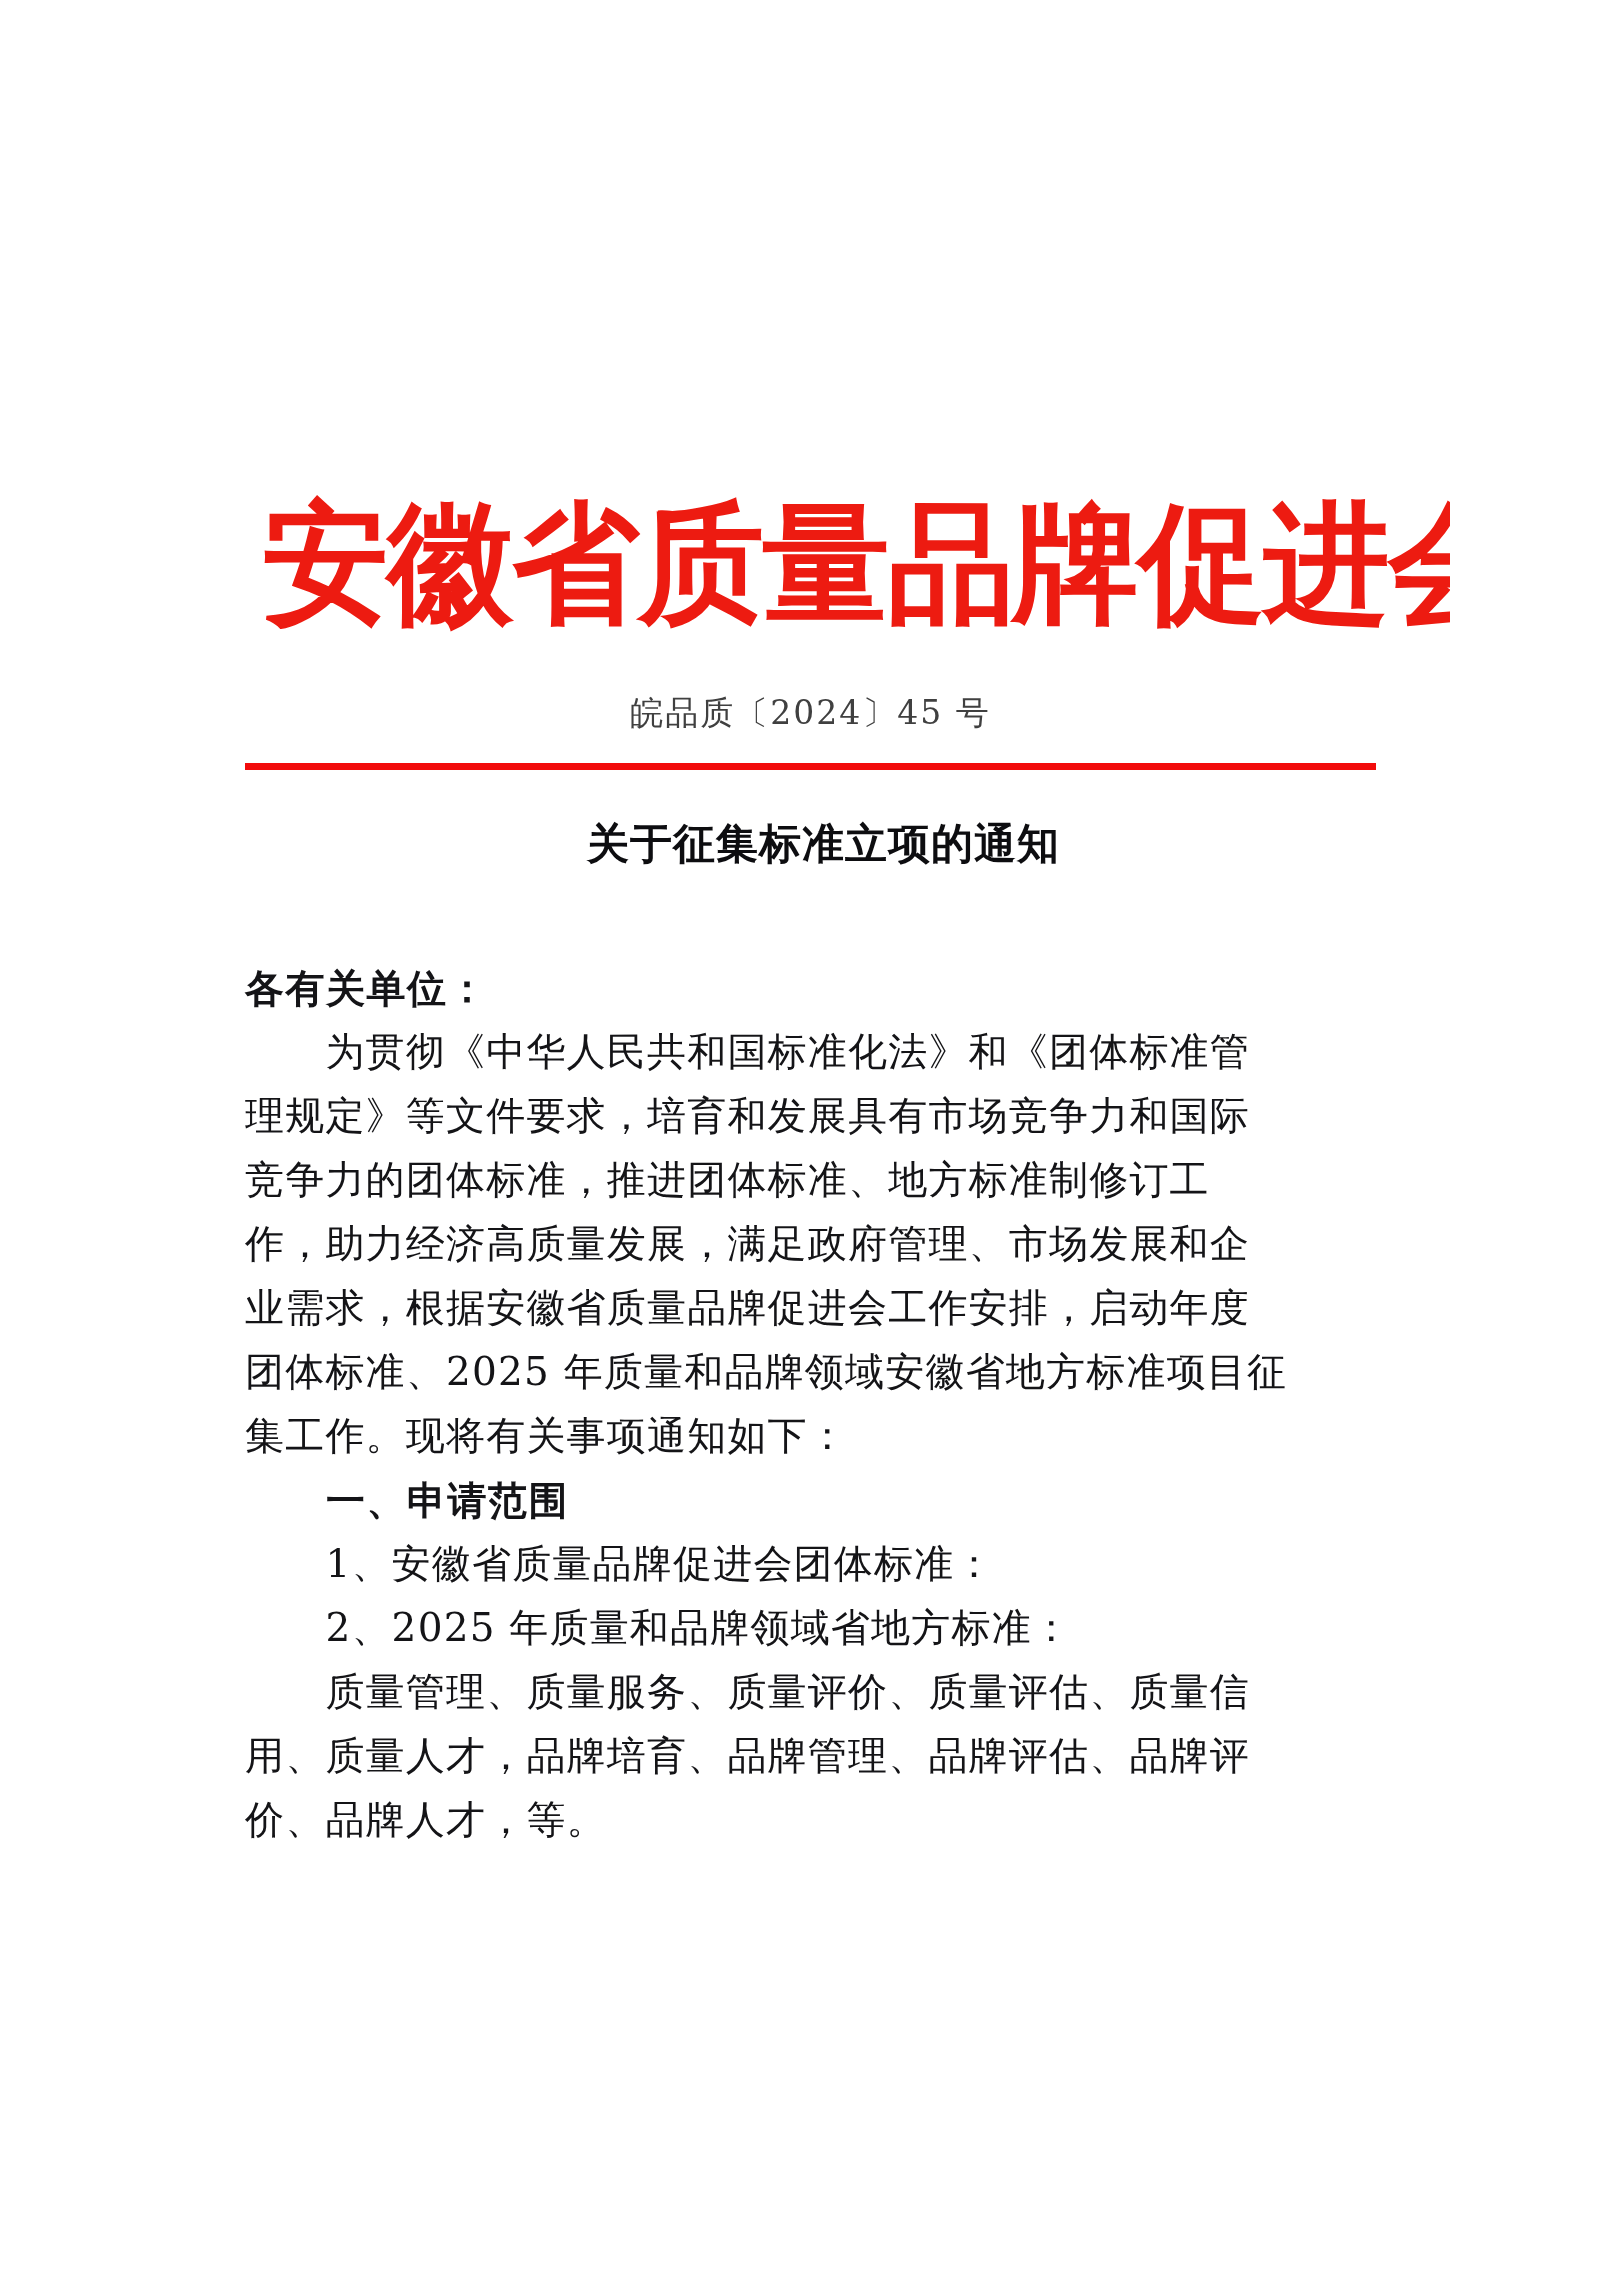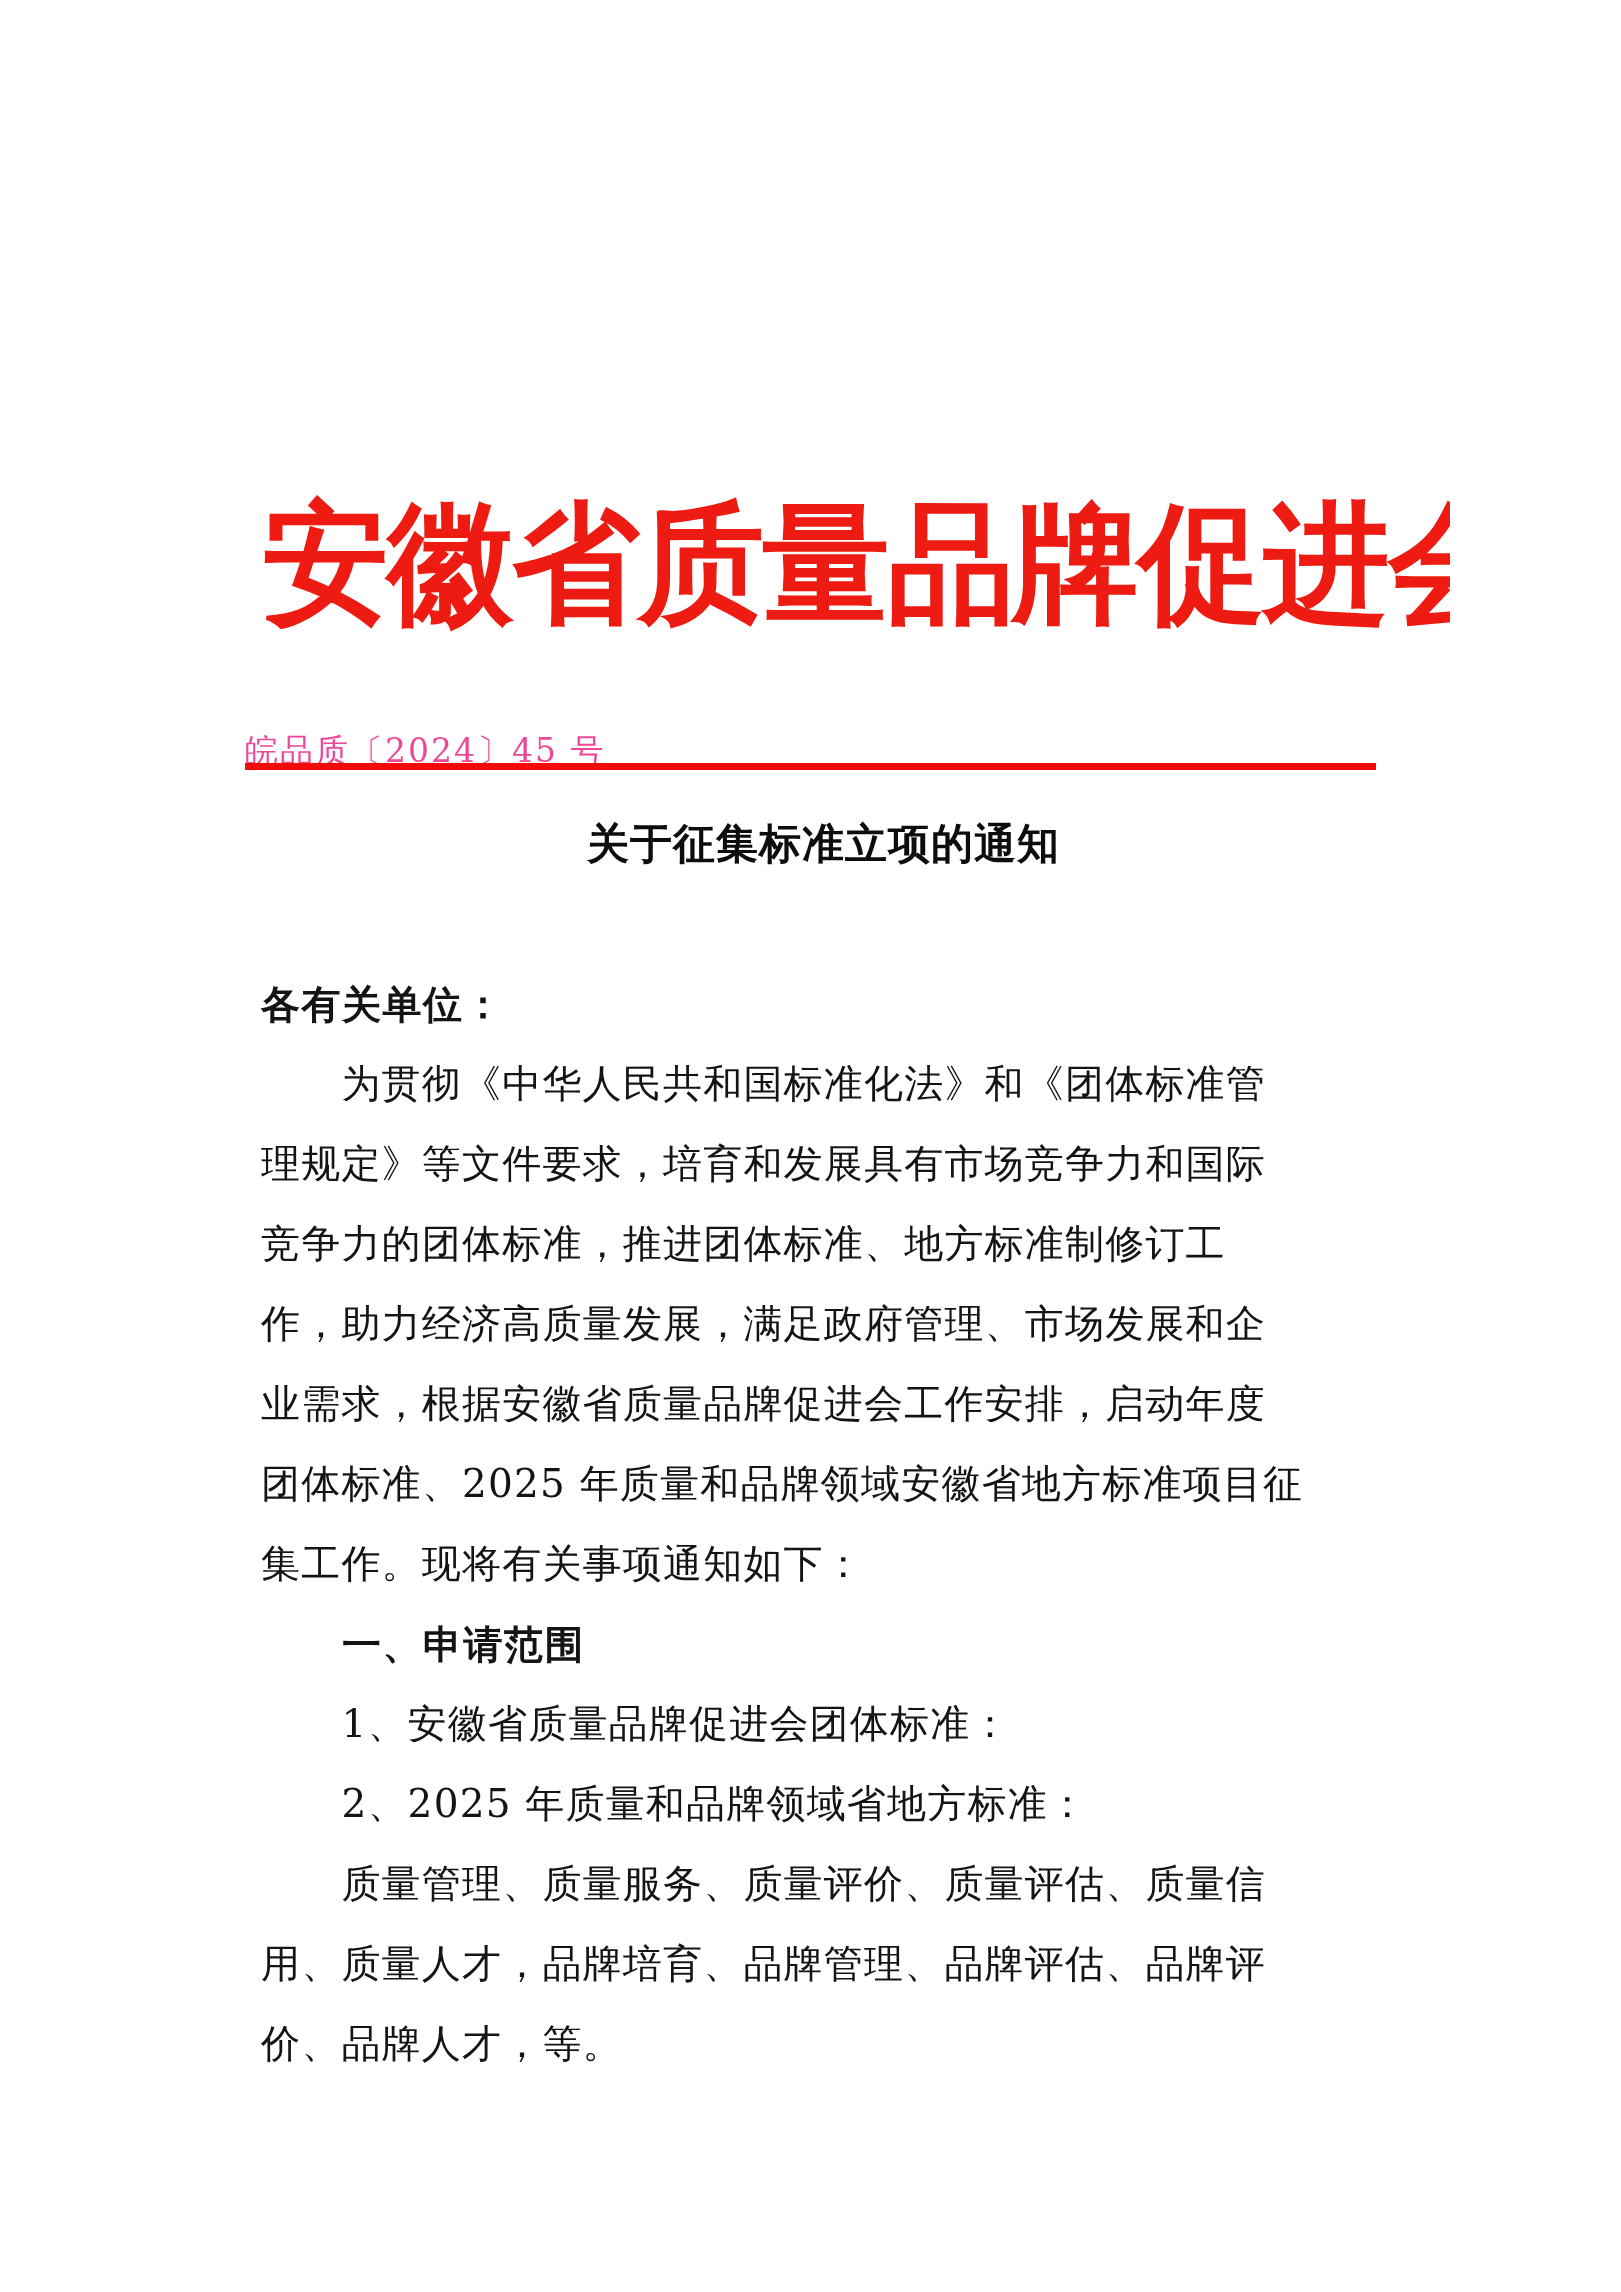--- a/index.html
+++ b/index.html
@@ -40,27 +40,27 @@
     transform: scaleX(0.97);
     transform-origin: center center;
     margin: 0;
   }
 
   .doc-number {
     position: absolute;
     left: 245px;
     top: 692px;
     width: 1131px;
+    text-align: center;
     font-family: "DejaVu Serif", "Liberation Serif", serif;
     font-size: 33px;
     line-height: 1.3;
-    color: #ec4899;
+    color: #404040;
     letter-spacing: 2px;
     white-space: nowrap;
-    margin-top: 38px;
   }
 
   .red-rule {
     position: absolute;
     left: 245px;
     top: 763px;
     width: 1131px;
     height: 6.9px;
     background: #F20B0B;
   }
@@ -89,21 +89,21 @@
     width: 1152px;
   }
 
   .line {
     font-family: "DejaVu Serif", "Liberation Serif", serif;
     font-size: 39px;
     line-height: 64px;
     color: #141417;
     letter-spacing: 0.5px;
     white-space: pre;
-    margin: 16px;
+    margin: 0;
   }
   .line.bold {
     font-weight: 700;
     letter-spacing: 1.5px;
   }
   .line.spread {
     
     letter-spacing: 1.2px;
   }
 </style>

